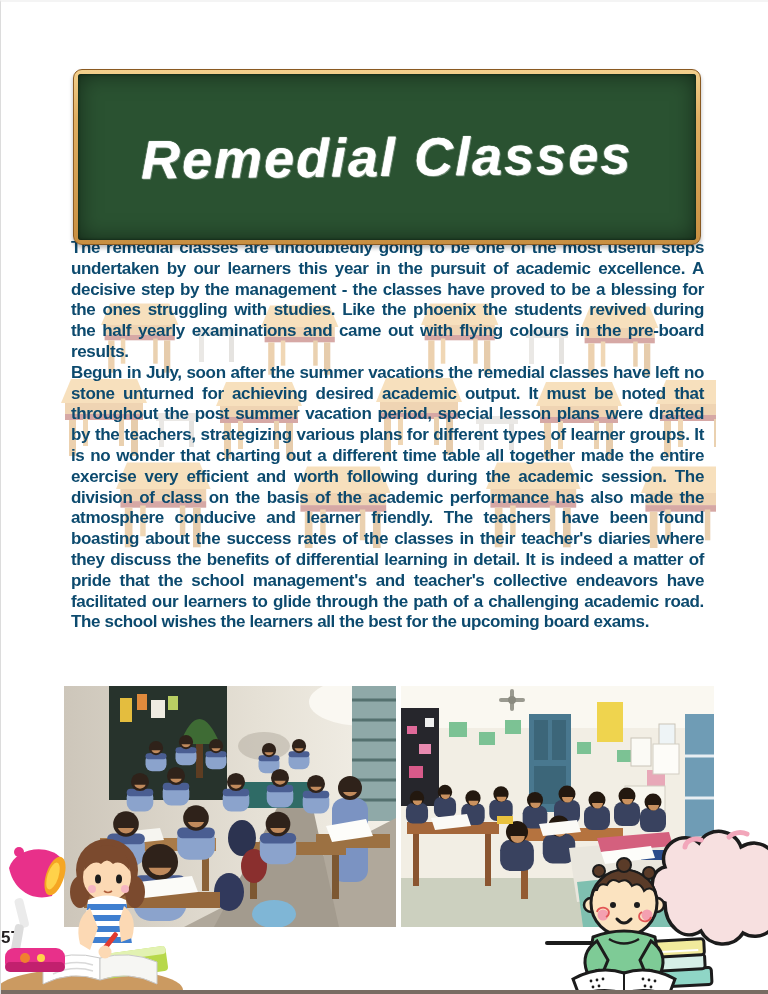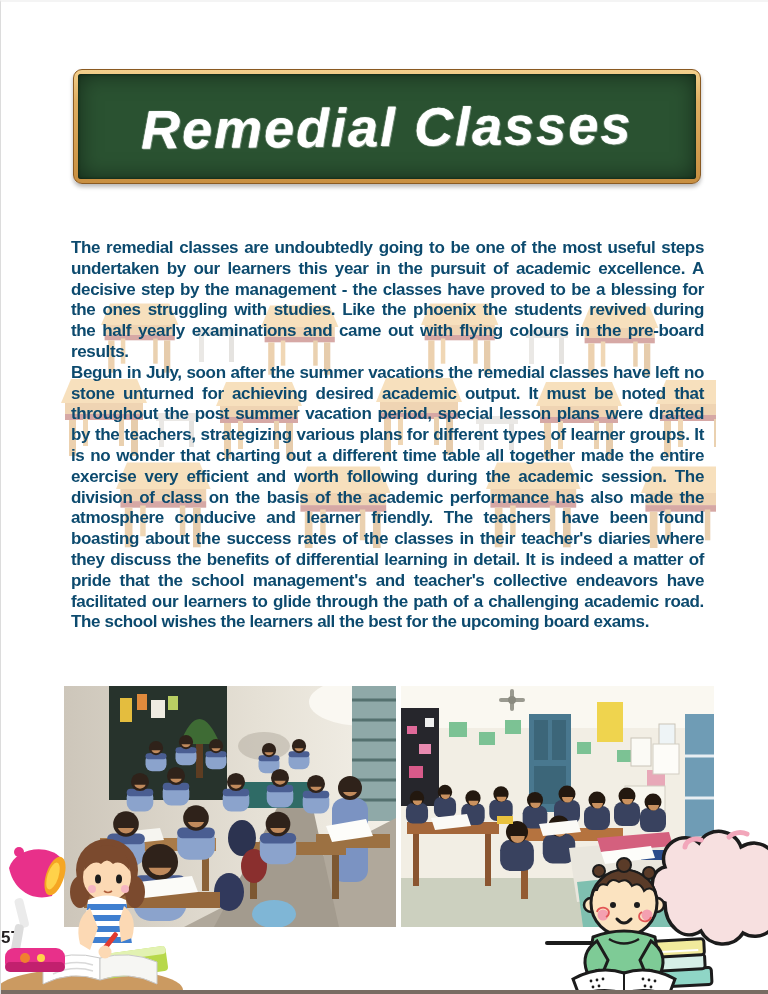--- a/index.html
+++ b/index.html
@@ -5,21 +5,21 @@
   html,body{margin:0;padding:0;background:#ffffff;}
   .page{
     position:relative;width:768px;height:994px;background:#fff;overflow:hidden;
     border-top:2px solid #f4f4f4;border-left:1px solid #dcdcdc;
     box-sizing:border-box;font-family:"Liberation Sans",sans-serif;
   }
   .bottom-edge{position:absolute;left:0;bottom:0;width:768px;height:4px;background:#796c63;z-index:6;}
 
   
   .chalkboard{
-    position:absolute;left:72px;top:67px;width:628px;height:115px;z-index:3;
+    position:absolute;left:72px;top:67px;width:628px;height:176px;z-index:3;
     background:linear-gradient(180deg,#f3d08d 0%,#dfae62 28%,#c88f41 100%);
     border:1px solid #8a5a22;border-radius:9px;padding:4px;box-sizing:border-box;
     box-shadow:0 3px 4px rgba(0,0,0,.28);
   }
   .board-inner{
     width:100%;height:100%;background:#2a5231;border-radius:3px;
     box-shadow:inset 0 0 22px rgba(0,0,0,.5), inset 0 0 3px #0e2414;
     display:flex;align-items:center;justify-content:center;
   }
   .board-title{

